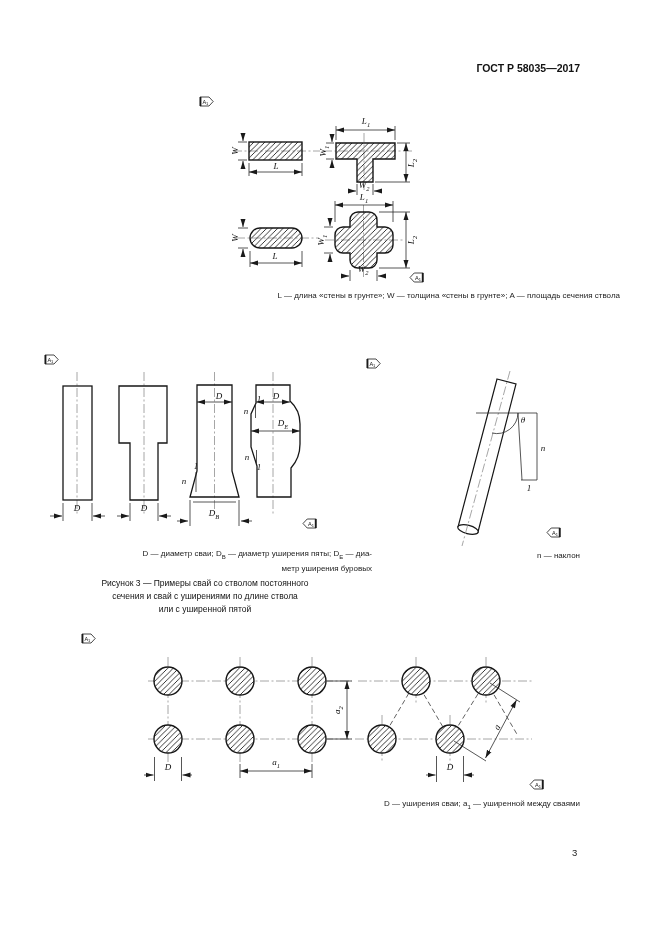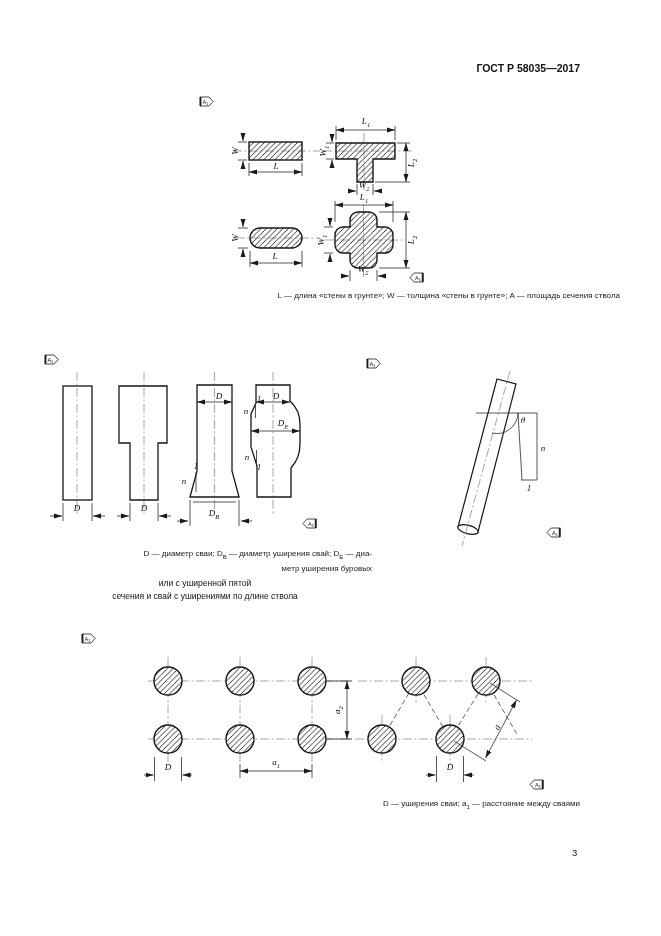--- a/index.html
+++ b/index.html
@@ -239,26 +239,28 @@
 
   <span class="dim r90" style="left:338px;top:710px"><span>a</span><sub>2</sub></span>
   <span class="dim" style="left:168px;top:767px">D</span>
   <span class="dim" style="left:276px;top:763px"><span>a</span><sub>1</sub></span>
   <span class="dim r62" style="left:497px;top:727px">a</span>
   <span class="dim" style="left:450px;top:767px">D</span>
 
   <div class="legend" style="left:40px;top:290px;width:580px">L — длина «стены в грунте»; W — толщина «стены в грунте»; A — площадь сечения ствола</div>
 
   <div class="legend" style="left:38px;top:548px;width:334px">
-    <span>D — диаметр сваи; D</span><sub>B</sub><span> — диаметр уширения свай; D</span><sub>E</sub><span> — диа-</span><br>
+    <span>D — диаметр сваи; D</span><sub>B</sub><span> — диаметр уширения пяты; D</span><sub>E</sub><span> — диа-</span><br>
     <span>метр уширения буровых</span>
   </div>
   <div class="caption" style="left:38px;top:577px;width:334px">
+    <div>Рисунок 3 — Примеры свай со стволом постоянного</div>
+    <div>сечения и свай с уширениями по длине ствола</div>
     <div>или с уширенной пятой</div>
-    <div>сечения и свай с уширениями по длине ствола</div>
   </div>
 
+  <div class="legend" style="left:360px;top:550px;width:220px">n — наклон</div>
 
   <div class="legend" style="left:80px;top:798px;width:500px">
-    <span>D — уширения сваи; a</span><sub>1</sub><span> — расстояние между сваями</span>
+    <span>D — уширения сваи; a</span><sub>1</sub><span> — уширенной между сваями</span>
   </div>
 
 </div>
 
 </body></html>

